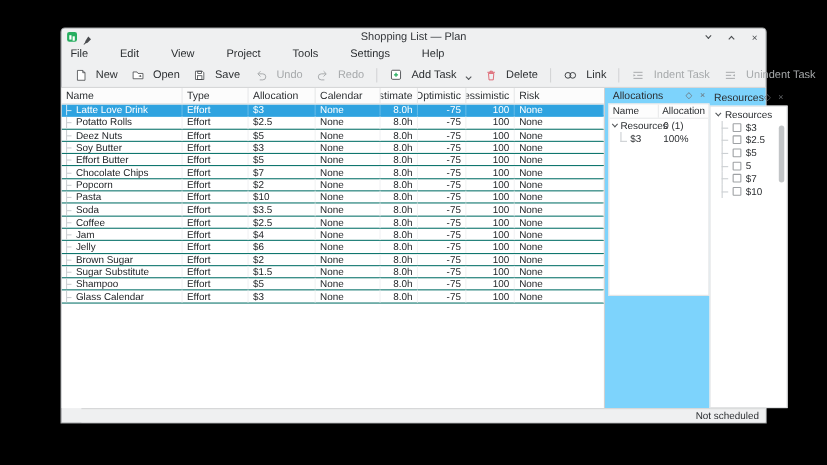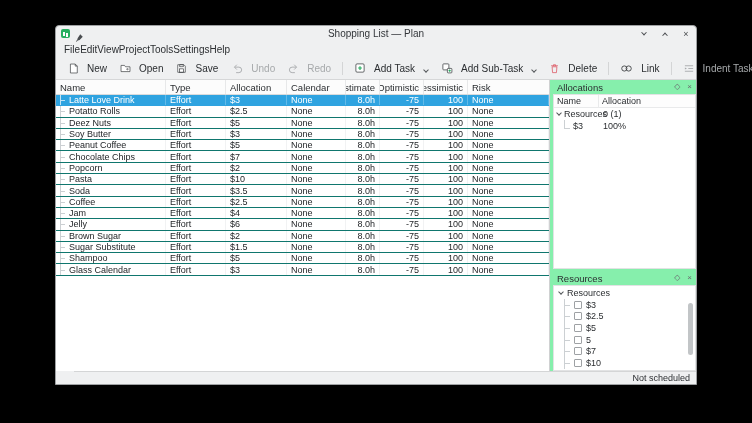--- a/index.html
+++ b/index.html
@@ -17,21 +17,21 @@
   .app-icon { width:9px; height:9px; background:#27ae60; border-radius:2px; position:relative; display:inline-block; }
   .app-icon::after { content:""; position:absolute; left:2px; bottom:2px; width:2px; height:4px; background:#fff; box-shadow:3px 1px 0 0 #fff; }
   .pin-icon { width:10px; height:10px; display:inline-block; }
   .tb-title { position:absolute; left:0; right:0; text-align:center; font-size:10px; color:#33363a; pointer-events:none; }
   .tb-controls { margin-left:auto; display:flex; align-items:center; gap:11px; color:#4a4d50; z-index:2; }
   .wc { width:10px; height:10px; display:flex; align-items:center; justify-content:center; font-size:9px; cursor:default; }
   .chev { display:inline-block; width:4px; height:4px; border-right:1px solid #4a4d50; border-bottom:1px solid #4a4d50; }
   .chev.down { transform:rotate(45deg) translate(-1px,-1px); }
   .chev.up { transform:rotate(-135deg) translate(-1px,-1px); }
   
-  .menubar { height:16px; display:flex; align-items:center; padding:0 8px; gap:0; font-size:10px; flex:none; }
+  .menubar { height:16px; display:flex; align-items:center; padding:0 8px; gap:29px; font-size:10px; flex:none; }
   .menu-item { cursor:default; }
   
   .toolbar { height:23px; display:flex; align-items:center; padding:0 6px; gap:1px; border-bottom:1px solid #d6d7d8; flex:none; }
   .tbtn { display:flex; align-items:center; gap:8px; padding:0 6px; height:19px; background:none; border:none; font-size:10px; color:#2b2e31; font-family:inherit; cursor:default; white-space:nowrap; }
   .tbtn.disabled { color:#a6a9ab; }
   .tbtn svg { display:block; }
   .tsep { width:1px; height:13px; background:#d4d5d6; margin:0 4px; flex:none; }
   .caret { display:inline-block; width:4px; height:4px; border-right:1px solid #55585b; border-bottom:1px solid #55585b; transform:rotate(45deg); margin:3px 0 0 1px; }
   .gap { width:8px; }
   
@@ -46,21 +46,21 @@
   .trow { display:flex; height:11.3px; font-size:9px; color:#232629; border-bottom:1px solid #0f766e; }
   .td { display:flex; align-items:center; padding:0 4px; border-right:1px solid #f1f2f3; overflow:hidden; white-space:nowrap; }
   .td.c0 { padding-left:2px; }
   .trow.selected { background:#2fa3e0; color:#fff; border-bottom-color:#2fa3e0; }
   .trow.selected .td { border-right-color:rgba(255,255,255,.25); }
   .branch { display:inline-block; width:8px; height:100%; position:relative; margin-right:3px; flex:none; }
   .branch::before { content:""; position:absolute; left:2px; top:0; bottom:0; border-left:1px solid #ccd0d3; }
   .branch::after { content:""; position:absolute; left:2px; top:50%; width:5px; border-top:1px solid #ccd0d3; }
   .trow.selected .branch::before, .trow.selected .branch::after { border-color:#bfe2f5; }
   
-  .side { flex:1; display:flex; flex-direction:column; padding-left:3px; background:#86efac; min-width:0; }
+  .side { flex:1; display:flex; flex-direction:row; padding-left:3px; background:#7dd3fc; min-width:0; }
   .panel { display:flex; flex-direction:column; min-height:0; }
   .panel-alloc { height:189px; flex:none; }
   .panel-res { flex:1; margin-top:2px; }
   .panel-title { height:14px; display:flex; align-items:center; justify-content:space-between; padding:0 4px; font-size:9.5px; color:#2b2e31; flex:none; }
   .pt-icons { display:flex; gap:7px; align-items:center; color:#6a6d70; font-size:8px; }
   .pt-icons span { cursor:default; line-height:1; }
   .panel-body { flex:1; background:#fff; border:1px solid #e2e3e4; position:relative; overflow:hidden; font-size:9px; }
   .alloc-head { display:flex; height:13px; border-bottom:1px solid #e9eaeb; background:#fdfdfd; font-size:9px; }
   .ah1 { width:45px; flex:none; padding:0 3px; border-right:1px solid #e9eaeb; display:flex; align-items:center; }
   .ah2 { flex:1; padding:0 3px; display:flex; align-items:center; }
@@ -177,31 +177,20 @@
             <svg width="12" height="12" viewBox="0 0 16 16">
               <rect x="2.5" y="2.5" width="11" height="11" rx="1.5" fill="#fff" stroke="#3a3d40"></rect>
               <path d="M8 5.5v5M5.5 8h5" stroke="#27ae60" stroke-width="1.6" fill="none"></path>
             </svg>
           </span>
         <span>Add Task</span>
         <i class="caret"></i>
       </button>
       <button class="tbtn">
         <span>
-            <svg width="12" height="12" viewBox="0 0 16 16">
-              <rect x="2.5" y="2.5" width="8" height="8" rx="1" fill="#fff" stroke="#3a3d40"></rect>
-              <rect x="8.5" y="8.5" width="6" height="6" rx="1" fill="#fff" stroke="#3a3d40"></rect>
-              <path d="M11.5 10v3M10 11.5h3" stroke="#27ae60" stroke-width="1.3" fill="none"></path>
-            </svg>
-          </span>
-        <span>Add Sub-Task</span>
-        <i class="caret"></i>
-      </button>
-      <button class="tbtn">
-        <span>
             <svg width="11" height="11" viewBox="0 0 16 16">
               <path d="M4.5 5.5h7L10.8 14H5.2z" fill="none" stroke="#da4453"></path>
               <path d="M3 4h10M6.5 4V2.5h3V4" fill="none" stroke="#da4453"></path>
             </svg>
           </span>
         <span>Delete</span>
       </button>
       <span class="tsep"></span>
       <button class="tbtn">
         <span>
@@ -304,21 +293,21 @@
               <span class="td c3">None</span>
               <span class="td c4 num">8.0h</span>
               <span class="td c5 num">-75</span>
               <span class="td c6 num">100</span>
               <span class="td c7">None</span>
             </div>
 
             <div class="trow">
               <span class="td c0">
                 <i class="branch"></i>
-                <span>Peanut Coffee</span>
+                <span>Effort Butter</span>
               </span>
               <span class="td c1">Effort</span>
               <span class="td c2">$5</span>
               <span class="td c3">None</span>
               <span class="td c4 num">8.0h</span>
               <span class="td c5 num">-75</span>
               <span class="td c6 num">100</span>
               <span class="td c7">None</span>
             </div>
 

